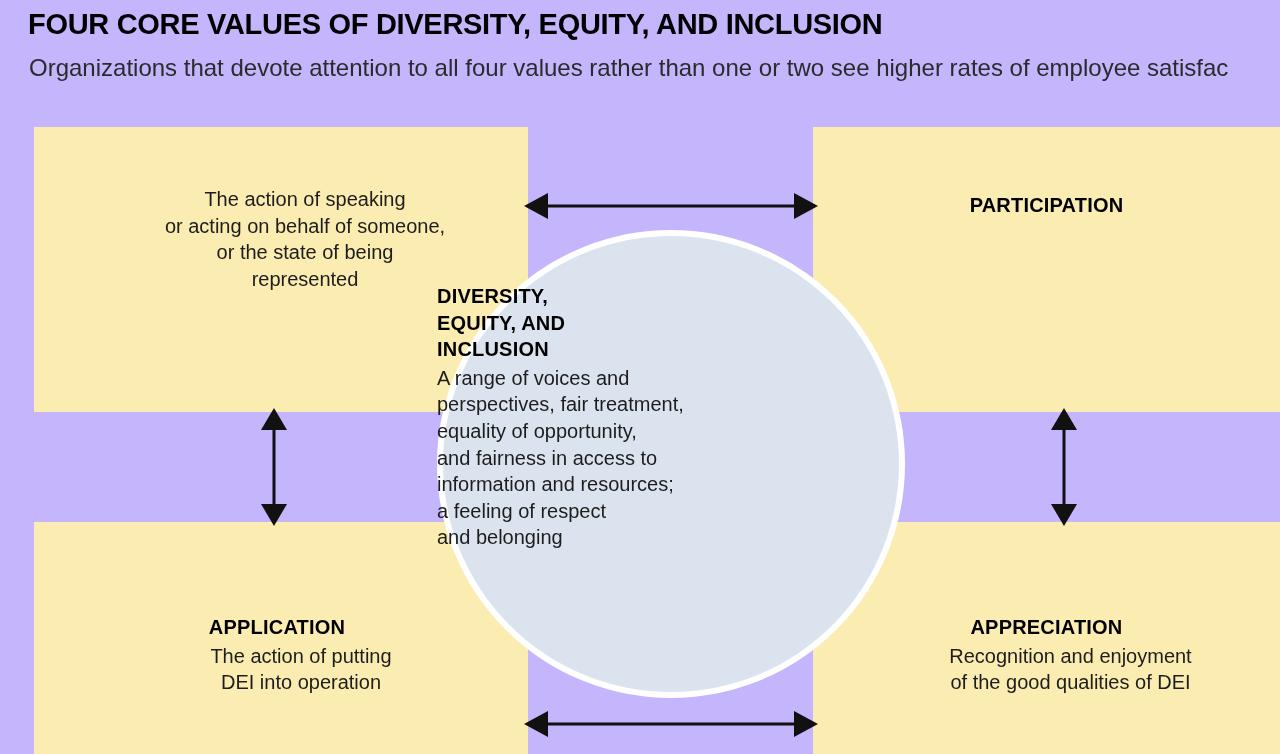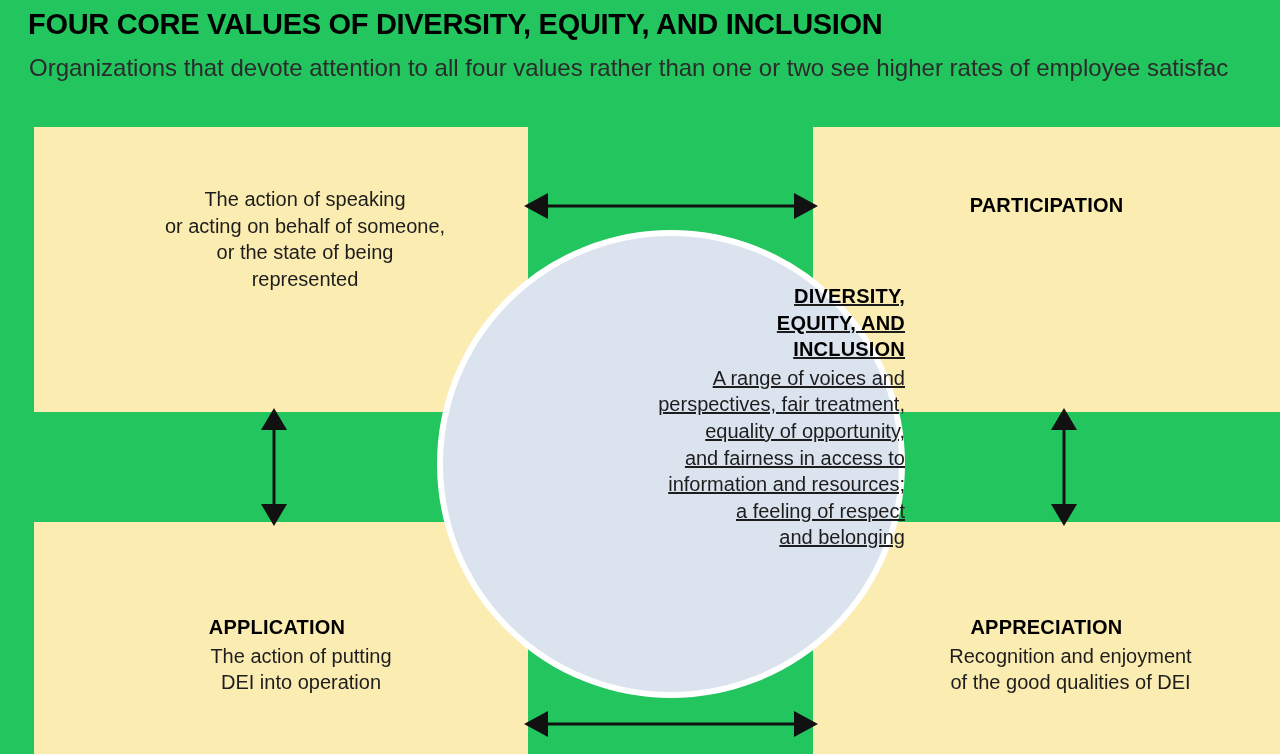--- a/index.html
+++ b/index.html
@@ -12,21 +12,21 @@
     height: 754px;
     overflow: hidden;
     font-family: "Liberation Sans", sans-serif;
     color: #1a1a1a;
   }
 
   #canvas {
     position: relative;
     width: 1280px;
     height: 754px;
-    background: #22c55e;
+    background: #c4b5fd;
   }
 
   
   #header {
     position: absolute;
     left: 0;
     top: 0;
     width: 1280px;
   }
   #title {
@@ -92,25 +92,24 @@
     border-radius: 50%;
     background: #dbe4ee;
     border: 6px solid #ffffff;
     box-sizing: border-box;
   }
   #circle-text {
     position: absolute;
     left: 437px;
     top: 283px;
     width: 468px;
-    text-align: right;
+    text-align: left;
     font-size: 20px;
     line-height: 1.33;
     color: #1d1d1d;
-    text-decoration: underline;
   }
   #circle-head {
     display: block;
     font-weight: bold;
     font-size: 20px;
     color: #000000;
     letter-spacing: 0.2px;
     margin-bottom: 2px;
   }
   #circle-head span { display: block; }

